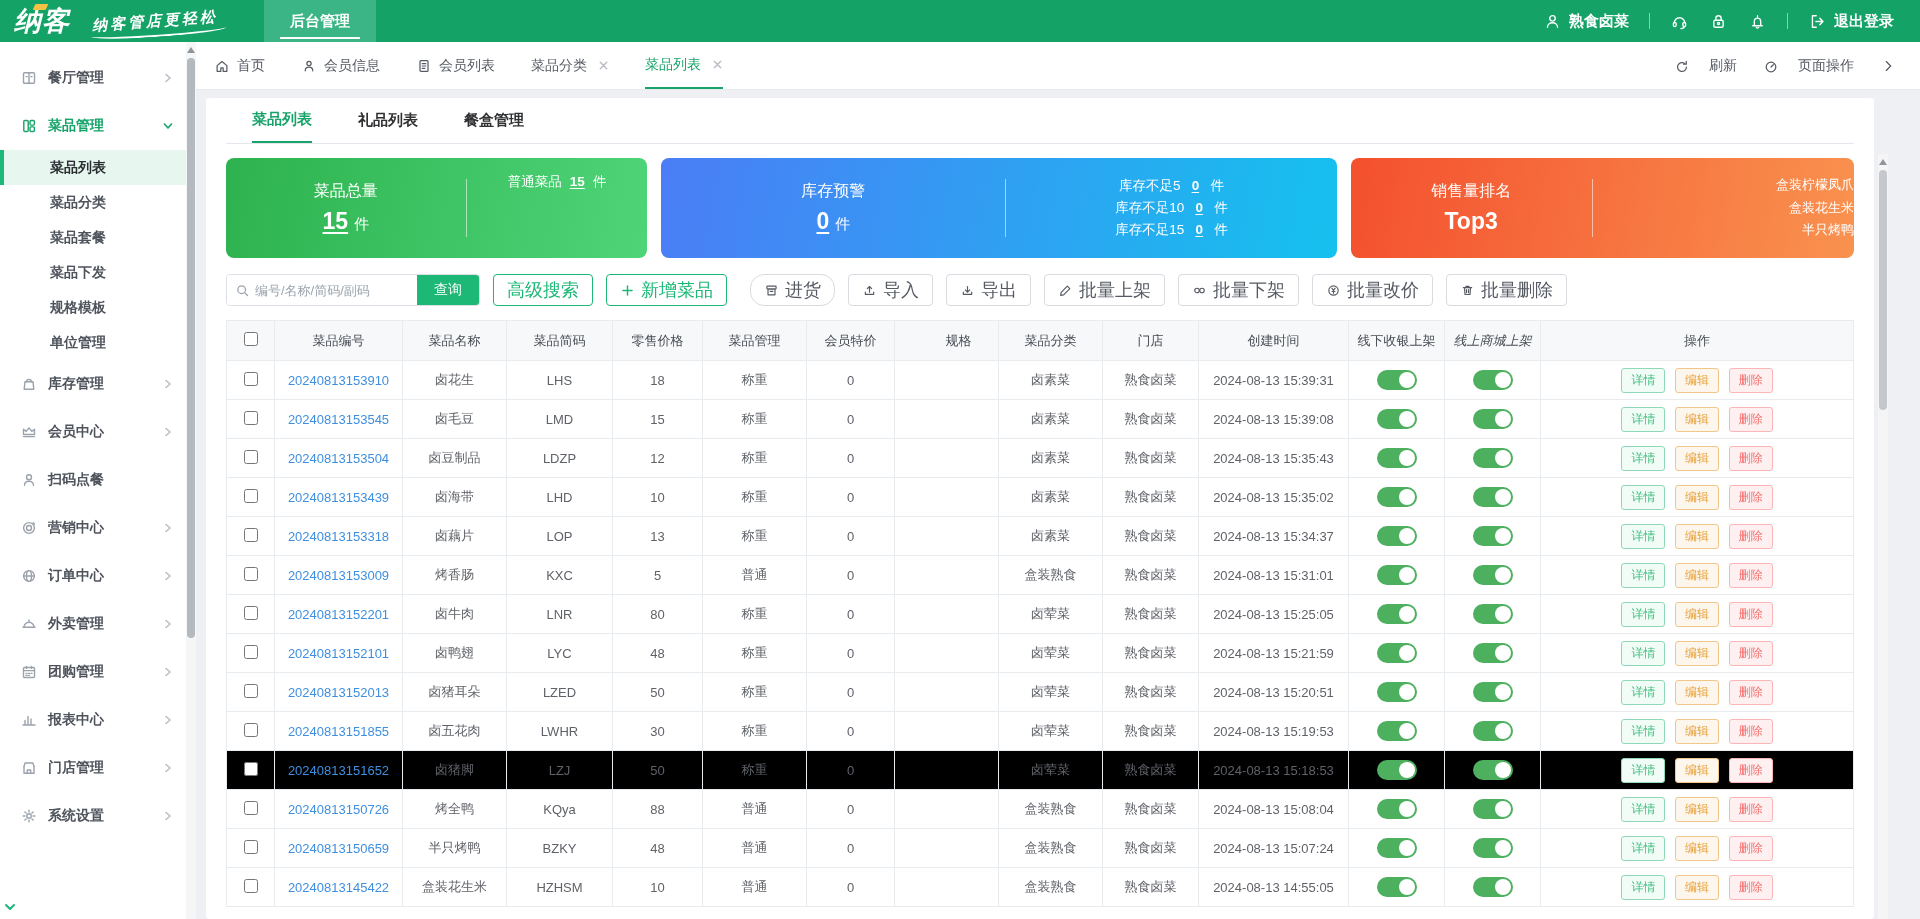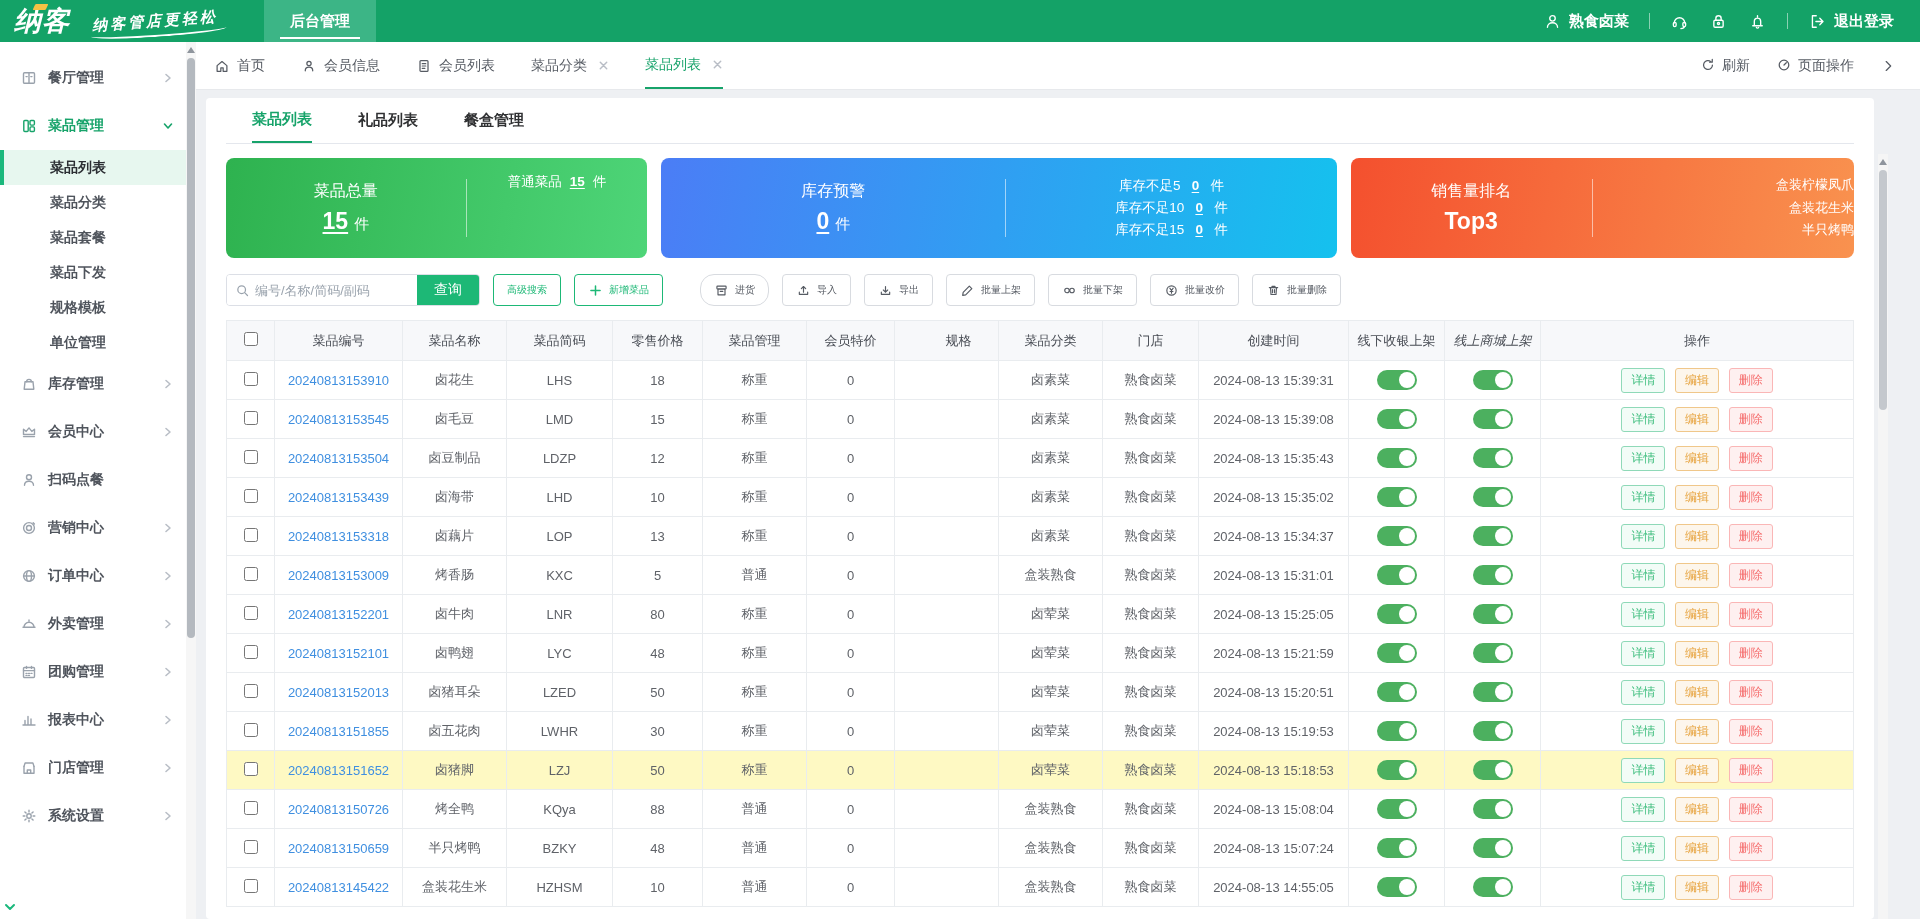--- a/index.html
+++ b/index.html
@@ -41,21 +41,21 @@
   .sthumb { position:absolute; top:16px; left:1px; width:8px; height:580px; background:#b4b9bf; border-radius:4px; }
 
   
   .content { flex:1; min-width:0; display:flex; flex-direction:column; }
   .tabbar { height:48px; background:#fff; border-bottom:1px solid #e7e9ec; display:flex; align-items:stretch; padding:0 24px 0 18px; flex-shrink:0; }
   .tab { display:flex; align-items:center; gap:7px; margin-right:36px; font-size:14px; color:#565b63; cursor:pointer; position:relative; }
   .tab.active { color:#17a36a; border-bottom:2px solid #17a36a; }
   .gi { width:16px; height:16px; fill:none; stroke:currentColor; stroke-width:1.4; stroke-linecap:round; stroke-linejoin:round; }
   .xi { width:11px; height:11px; fill:none; stroke:#b9bec6; stroke-width:1.6; stroke-linecap:round; margin-left:4px; }
   .tabbar-right { margin-left:auto; display:flex; align-items:center; gap:26px; color:#565b63; font-size:14px; }
-  .tb-btn { display:flex; align-items:flex-start; gap:6px; cursor:pointer; }
+  .tb-btn { display:flex; align-items:flex-end; gap:19px; cursor:pointer; }
 
   .content-body { flex:1; position:relative; padding:8px 46px 0 10px; overflow:hidden; }
   .panel { background:#fff; border-radius:4px; height:100%; padding:0 20px; }
 
   
   .vscroll { position:absolute; right:32px; top:64px; bottom:0; width:10px; background:#f5f5f5; }
   .varrow { position:absolute; top:5px; left:1px; width:0; height:0; border-left:4px solid transparent; border-right:4px solid transparent; border-bottom:6px solid #8f959d; }
   .vthumb { position:absolute; top:16px; left:1px; width:8px; height:240px; background:#c4c8cd; border-radius:4px; }
 
   
@@ -85,32 +85,32 @@
   .sales-item { font-size:13px; line-height:1.75; }
 
   
   .toolbar { display:flex; align-items:center; gap:13px; margin-top:16px; }
   .searchbox { position:relative; display:flex; width:254px; height:32px; border:1px solid #dcdfe6; border-radius:4px; overflow:hidden; background:#fff; }
   .searchbox .mag { position:absolute; left:8px; top:8px; }
   .mi { width:15px; height:15px; fill:none; stroke:#9aa3ad; stroke-width:1.5; stroke-linecap:round; }
   .searchbox input { flex:1; border:none; outline:none; padding-left:28px; font-size:13px; color:#565b63; min-width:0; }
   .searchbox input::placeholder { color:#9aa3ad; }
   .btn-search { width:62px; border:none; background:#1db876; color:#fff; font-size:14px; cursor:pointer; }
-  .btn { height:32px; display:flex; align-items:center; gap:6px; padding:0 13px; border-radius:4px; background:#fff; font-size:10px; cursor:pointer; }
+  .btn { height:32px; display:flex; align-items:center; gap:6px; padding:0 13px; border-radius:4px; background:#fff; font-size:18px; cursor:pointer; }
   .btn .bi { width:15px; height:15px; fill:none; stroke:currentColor; stroke-width:1.4; stroke-linecap:round; stroke-linejoin:round; }
   .btn-green { border:1px solid #1db876; color:#1db876; }
   .btn-gray { border:1px solid #d8dbe0; color:#565b63; }
-  .sp { margin-left:24px;border-radius:14px; }
+  .sp { margin-left:10px;border-radius:14px; }
 
   
   .dtable { width:100%; margin-top:14px; border-collapse:collapse; table-layout:fixed; font-size:13px; }
   .dtable th, .dtable td { border:1px solid #e9ecef; text-align:center; color:#5f6268; padding:0 4px; white-space:nowrap; overflow:hidden; }
   .dtable th { background:#f7f8fa; height:40px; font-weight:500; color:#484c54; }
   .dtable td { height:39px; }
-  .dtable tr.hl td { background:#fef9c3; }
+  .dtable tr.hl td { background:#000000; }
   .dtable th:nth-child(1), .dtable td:nth-child(1) { width:48px; }
   .dtable th:nth-child(2), .dtable td:nth-child(2) { width:128px; }
   .dtable th:nth-child(3), .dtable td:nth-child(3) { width:104px; }
   .dtable th:nth-child(4), .dtable td:nth-child(4) { width:106px; }
   .dtable th:nth-child(5), .dtable td:nth-child(5) { width:90px; }
   .dtable th:nth-child(6), .dtable td:nth-child(6) { width:104px; }
   .dtable th:nth-child(7), .dtable td:nth-child(7) { width:88px; }
   .dtable th:nth-child(8), .dtable td:nth-child(8) { width:104px;padding-left:28px; }
   .dtable th:nth-child(9), .dtable td:nth-child(9) { width:104px; }
   .dtable th:nth-child(10), .dtable td:nth-child(10) { width:96px; }

